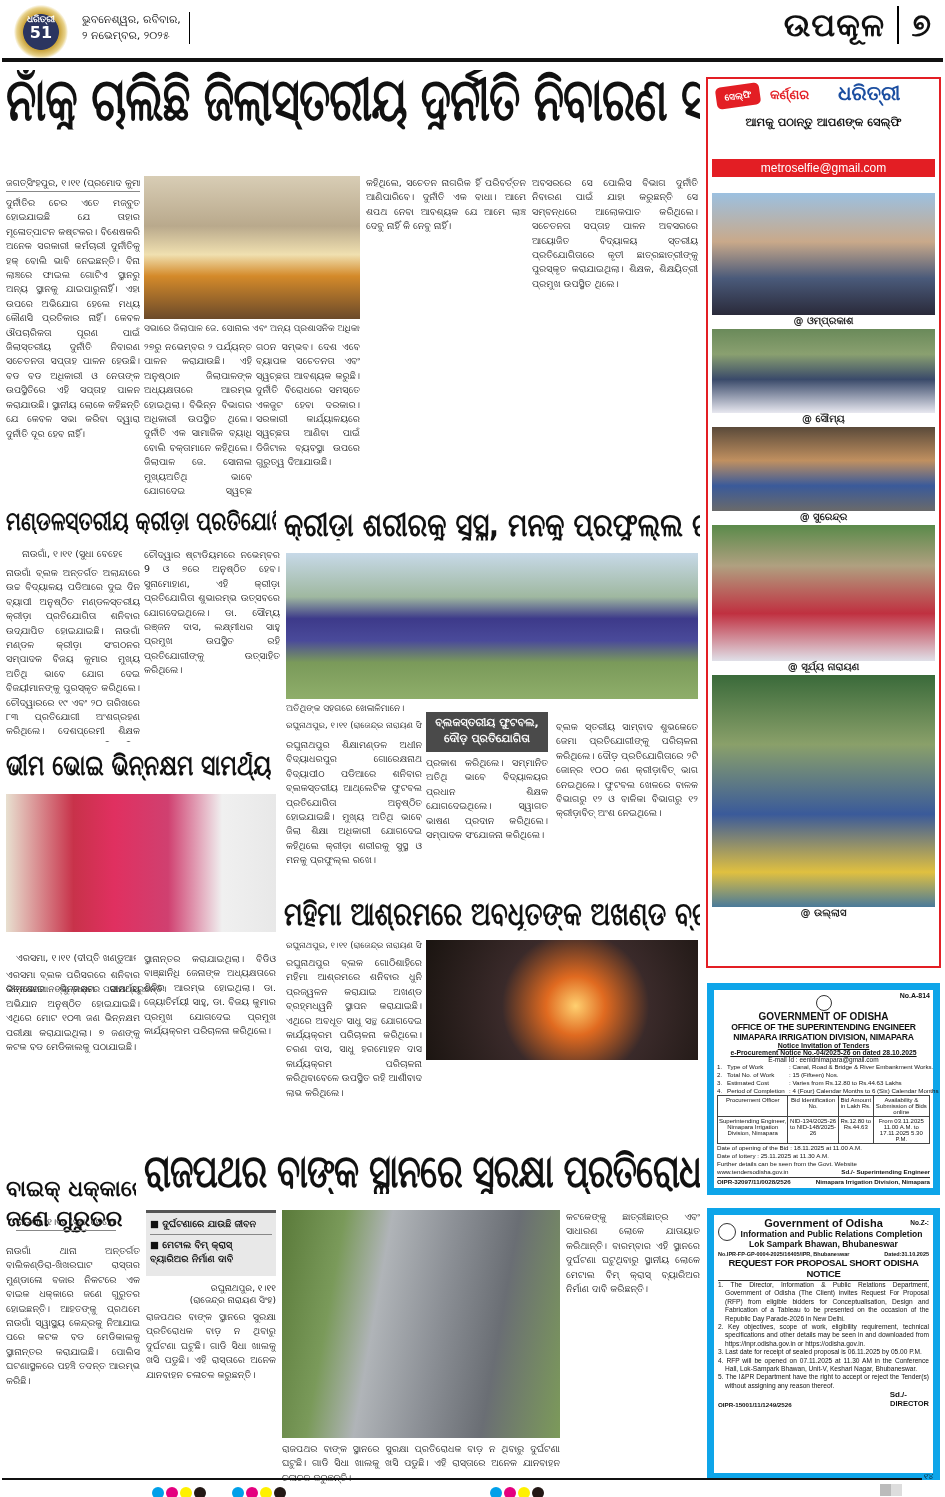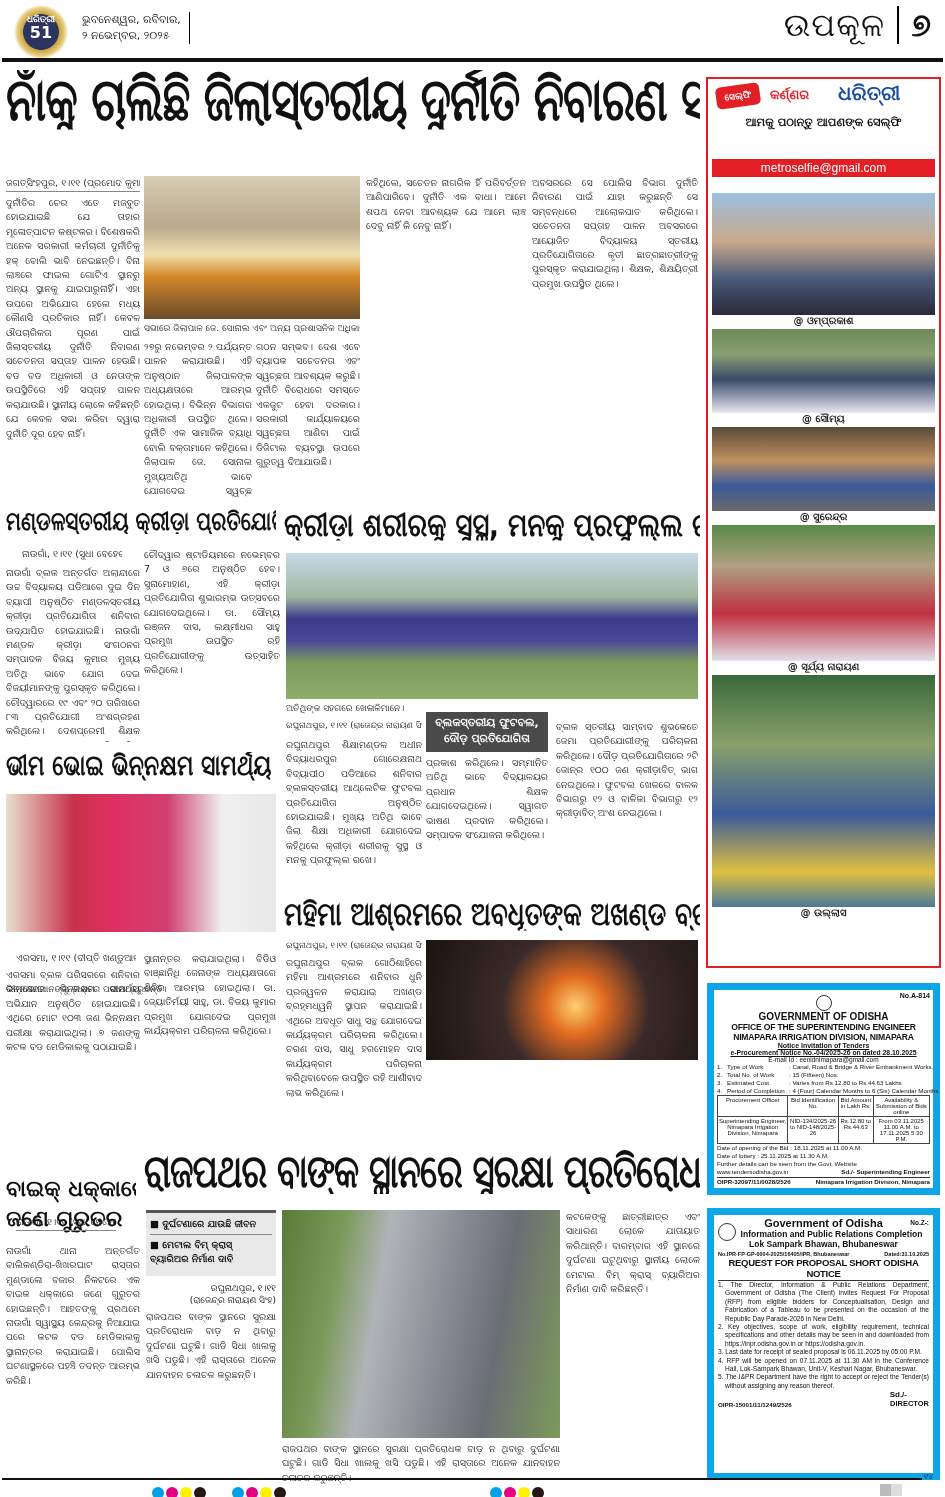--- a/index.html
+++ b/index.html
@@ -3,21 +3,21 @@
 <meta charset="utf-8">
 <style>
 *{box-sizing:border-box;margin:0;padding:0}
 body{width:945px;height:1497px;background:#fff;font-family:"DejaVu Sans",sans-serif;color:#111;position:relative;overflow:hidden}
 .abs{position:absolute}
 .mast{left:0;top:0;width:945px;height:64px}
 .logo{left:14px;top:4px;width:54px;height:56px;border-radius:50%;background:radial-gradient(circle,#2b3560 45%,#c9a23a 47%,#e8d28a 62%,#fff 70%);color:#fff;text-align:center;font-weight:bold}
 .logo .t1{font-size:9px;margin-top:10px;display:block}
 .logo .t2{font-size:16px;display:block;line-height:16px}
 .date{left:82px;top:12px;font-size:11px;line-height:16px;border-right:1px solid #000;padding-right:8px}
-.section{right:60px;top:6px;font-size:32px;font-weight:normal;letter-spacing:1px}
+.section{right:60px;top:6px;font-size:32px;font-weight:bold;letter-spacing:1px}
 .pagenum{right:14px;top:6px;font-size:32px;font-weight:bold;border-left:2px solid #000;padding-left:12px}
 .rule{left:2px;top:58px;width:941px;height:4px;background:#111}
 .h1{font-family:"DejaVu Sans",sans-serif;font-weight:bold;color:#111;line-height:1;white-space:nowrap;overflow:hidden}
 .body-text{font-size:9.5px;line-height:14.4px;color:#222;text-align:justify;overflow:hidden}
 .byline{font-size:9.5px;color:#222;border-bottom:1px solid #888;padding-bottom:2px;white-space:nowrap;overflow:hidden}
 .caption{font-size:9px;color:#222;white-space:nowrap;overflow:hidden}
 .photo{overflow:hidden}
 .p-conf{background:linear-gradient(180deg,#d8cdb5 0%,#b9a98c 35%,#f0e0b0 55%,#d48a2a 70%,#6b4a2a 100%)}
 .p-foot{background:linear-gradient(180deg,#c7d9e8 0%,#9fb8a0 30%,#3d3a8a 45%,#4a4a9a 60%,#7a9a5a 75%,#8fae6a 100%)}
 .p-health{background:linear-gradient(90deg,#e8e0d0 0%,#c8324a 25%,#e03060 40%,#d04070 60%,#f0f0f0 80%,#e8e8e8 100%)}
@@ -62,21 +62,21 @@
 <div class="abs photo p-conf" style="left:144px;top:176px;width:216px;height:143px"></div>
 <div class="abs caption" style="left:144px;top:323px;width:216px">ସଭାରେ ଜିଲାପାଳ ଜେ. ସୋନାଲ ଏବଂ ଅନ୍ୟ ପ୍ରଶାସନିକ ଅଧିକାରୀମାନେ।</div>
 <div class="abs body-text" style="left:144px;top:340px;width:108px;height:158px">୨୭ରୁ ନଭେମ୍ବର ୨ ପର୍ଯ୍ୟନ୍ତ ପାଳନ କରାଯାଉଛି। ଏହି ଅନୁଷ୍ଠାନ ଜିଲାପାଳଙ୍କ ଅଧ୍ୟକ୍ଷତାରେ ଆରମ୍ଭ ହୋଇଥିଲା। ବିଭିନ୍ନ ବିଭାଗର ଅଧିକାରୀ ଉପସ୍ଥିତ ଥିଲେ। ଦୁର୍ନୀତି ଏକ ସାମାଜିକ ବ୍ୟାଧି ବୋଲି ବକ୍ତାମାନେ କହିଥିଲେ। ଜିଲାପାଳ ଜେ. ସୋନାଲ ମୁଖ୍ୟଅତିଥି ଭାବେ ଯୋଗଦେଇ ସ୍ୱଚ୍ଛ ପ୍ରଶାସନ ପାଇଁ ସମସ୍ତଙ୍କୁ ଆହ୍ୱାନ କରିଥିଲେ।</div>
 <div class="abs body-text" style="left:256px;top:340px;width:104px;height:158px">ଗଠନ ସମ୍ଭବ। ଦେଶ ଏବେ ବ୍ୟାପକ ସଚେତନତା ଏବଂ ସ୍ୱଚ୍ଛତା ଆବଶ୍ୟକ କରୁଛି। ଦୁର୍ନୀତି ବିରୋଧରେ ସମସ୍ତେ ଏକଜୁଟ ହେବା ଦରକାର। ସରକାରୀ କାର୍ଯ୍ୟାଳୟରେ ସ୍ୱଚ୍ଛତା ଆଣିବା ପାଇଁ ଡିଜିଟାଲ ବ୍ୟବସ୍ଥା ଉପରେ ଗୁରୁତ୍ୱ ଦିଆଯାଉଛି।</div>
 <div class="abs body-text" style="left:366px;top:176px;width:160px;height:322px">କହିଥିଲେ, ସଚେତନ ନାଗରିକ ହିଁ ପରିବର୍ତ୍ତନ ଆଣିପାରିବେ। ଦୁର୍ନୀତି ଏକ ବାଧା। ଆମେ ଶପଥ ନେବା ଆବଶ୍ୟକ ଯେ ଆମେ ଲାଞ୍ଚ ଦେବୁ ନାହିଁ କି ନେବୁ ନାହିଁ।</div>
 <div class="abs body-text" style="left:532px;top:176px;width:166px;height:322px">ଅବସରରେ ସେ ପୋଲିସ ବିଭାଗ ଦୁର୍ନୀତି ନିବାରଣ ପାଇଁ ଯାହା କରୁଛନ୍ତି ସେ ସମ୍ବନ୍ଧରେ ଆଲୋକପାତ କରିଥିଲେ। ସଚେତନତା ସପ୍ତାହ ପାଳନ ଅବସରରେ ଆୟୋଜିତ ବିଦ୍ୟାଳୟ ସ୍ତରୀୟ ପ୍ରତିଯୋଗିତାରେ କୃତୀ ଛାତ୍ରଛାତ୍ରୀଙ୍କୁ ପୁରସ୍କୃତ କରାଯାଇଥିଲା। ଶିକ୍ଷକ, ଶିକ୍ଷୟିତ୍ରୀ ପ୍ରମୁଖ ଉପସ୍ଥିତ ଥିଲେ।</div>
 
 <div class="abs h1" style="left:6px;top:508px;width:270px;font-size:20px;transform:scaleY(1.3);transform-origin:top left">ମଣ୍ଡଳସ୍ତରୀୟ କ୍ରୀଡ଼ା ପ୍ରତିଯୋଗିତା ଉଦ୍‌ଯାପିତ</div>
 <div class="abs byline" style="left:22px;top:548px;width:100px;border:none">ନାଉଗାଁ, ୧।୧୧ (ସୁଧା ବେହେରା)</div>
 <div class="abs body-text" style="left:6px;top:566px;width:134px;height:176px">ନାଉଗାଁ ବ୍ଲକ ଅନ୍ତର୍ଗତ ଅଲାନ୍ଦାରେ ଉଚ୍ଚ ବିଦ୍ୟାଳୟ ପଡିଆରେ ଦୁଇ ଦିନ ବ୍ୟାପୀ ଅନୁଷ୍ଠିତ ମଣ୍ଡଳସ୍ତରୀୟ କ୍ରୀଡ଼ା ପ୍ରତିଯୋଗିତା ଶନିବାର ଉଦ୍‌ଯାପିତ ହୋଇଯାଇଛି। ନାଉଗାଁ ମଣ୍ଡଳ କ୍ରୀଡ଼ା ସଂଗଠନର ସମ୍ପାଦକ ବିଜୟ କୁମାର ମୁଖ୍ୟ ଅତିଥି ଭାବେ ଯୋଗ ଦେଇ ବିଜୟୀମାନଙ୍କୁ ପୁରସ୍କୃତ କରିଥିଲେ। ଚୌଦ୍ୱାରରେ ୧୯ ଏବଂ ୨୦ ତାରିଖରେ ୮୩ ପ୍ରତିଯୋଗୀ ଅଂଶଗ୍ରହଣ କରିଥିଲେ। ଦେଶପ୍ରେମୀ ଶିକ୍ଷକ ମଣ୍ଡଳୀ ପ୍ରତିଯୋଗିତା ଜଗତ୍‌ସିଂହପୁରରେ ଅନୁଷ୍ଠିତ ହେବ।</div>
-<div class="abs body-text" style="left:144px;top:548px;width:136px;height:194px">ଚୌଦ୍ୱାର ଷ୍ଟାଡିୟମରେ ନଭେମ୍ବର 7 ଓ ୭ରେ ଅନୁଷ୍ଠିତ ହେବ। ସୁନାମୋହାଣ, ଏହି କ୍ରୀଡ଼ା ପ୍ରତିଯୋଗିତା ଶୁଭାରମ୍ଭ ଉତ୍ସବରେ ଯୋଗଦେଇଥିଲେ। ଡା. ସୌମ୍ୟ ରଞ୍ଜନ ଦାସ, ଲକ୍ଷ୍ମୀଧର ସାହୁ ପ୍ରମୁଖ ଉପସ୍ଥିତ ରହି ପ୍ରତିଯୋଗୀଙ୍କୁ ଉତ୍ସାହିତ କରିଥିଲେ।</div>
+<div class="abs body-text" style="left:144px;top:548px;width:136px;height:194px">ଚୌଦ୍ୱାର ଷ୍ଟାଡିୟମରେ ନଭେମ୍ବର 9 ଓ ୭ରେ ଅନୁଷ୍ଠିତ ହେବ। ସୁନାମୋହାଣ, ଏହି କ୍ରୀଡ଼ା ପ୍ରତିଯୋଗିତା ଶୁଭାରମ୍ଭ ଉତ୍ସବରେ ଯୋଗଦେଇଥିଲେ। ଡା. ସୌମ୍ୟ ରଞ୍ଜନ ଦାସ, ଲକ୍ଷ୍ମୀଧର ସାହୁ ପ୍ରମୁଖ ଉପସ୍ଥିତ ରହି ପ୍ରତିଯୋଗୀଙ୍କୁ ଉତ୍ସାହିତ କରିଥିଲେ।</div>
 
 <div class="abs h1" style="left:284px;top:508px;width:416px;font-size:26px;transform:scaleY(1.25);transform-origin:top left">କ୍ରୀଡ଼ା ଶରୀରକୁ ସୁସ୍ଥ, ମନକୁ ପ୍ରଫୁଲ୍ଲ ରଖେ</div>
 <div class="abs photo p-foot" style="left:286px;top:553px;width:412px;height:146px"></div>
 <div class="abs caption" style="left:286px;top:703px">ଅତିଥିଙ୍କ ସହଗରେ ଖେଳାଳିମାନେ।</div>
 <div class="abs byline" style="left:286px;top:720px;width:136px;border:none;font-size:8.5px">ରଘୁନାଥପୁର, ୧।୧୧ (ରାଜେନ୍ଦ୍ର ନାରାୟଣ ସିଂହ)</div>
 <div class="abs darkbox" style="left:426px;top:712px;width:122px;height:40px;font-size:11px;padding:3px;line-height:16px">ବ୍ଲକସ୍ତରୀୟ ଫୁଟବଲ, ଦୌଡ଼ ପ୍ରତିଯୋଗିତା</div>
 <div class="abs body-text" style="left:286px;top:738px;width:136px;height:132px">ରଘୁନାଥପୁର ଶିକ୍ଷାମଣ୍ଡଳ ଅଧୀନ ବିଦ୍ୟାଧରପୁର ଗୋରେକ୍ଷନାଥ ବିଦ୍ୟାପୀଠ ପଡିଆରେ ଶନିବାର ବ୍ଲକସ୍ତରୀୟ ଆଥ୍‌ଲେଟିକ ଫୁଟବଲ ପ୍ରତିଯୋଗିତା ଅନୁଷ୍ଠିତ ହୋଇଯାଇଛି। ମୁଖ୍ୟ ଅତିଥି ଭାବେ ଜିଲା ଶିକ୍ଷା ଅଧିକାରୀ ଯୋଗଦେଇ କହିଥିଲେ କ୍ରୀଡ଼ା ଶରୀରକୁ ସୁସ୍ଥ ଓ ମନକୁ ପ୍ରଫୁଲ୍ଲ ରଖେ।</div>
 <div class="abs body-text" style="left:426px;top:756px;width:122px;height:114px">ପ୍ରକାଶ କରିଥିଲେ। ସମ୍ମାନିତ ଅତିଥି ଭାବେ ବିଦ୍ୟାଳୟର ପ୍ରଧାନ ଶିକ୍ଷକ ଯୋଗଦେଇଥିଲେ। ସ୍ୱାଗତ ଭାଷଣ ପ୍ରଦାନ କରିଥିଲେ। ସମ୍ପାଦକ ସଂଯୋଜନା କରିଥିଲେ।</div>
 <div class="abs body-text" style="left:556px;top:720px;width:142px;height:150px">ବ୍ଲକ ସ୍ତରୀୟ ସାମ୍ବାଦ ଶୁଭକେତେ ଜେମା ପ୍ରତିଯୋଗୀଙ୍କୁ ପରିଚାଳନା କରିଥିଲେ। ଦୌଡ଼ ପ୍ରତିଯୋଗିତାରେ ୨ଟି ଜୋନ୍‌ର ୧୦୦ ଜଣ କ୍ରୀଡ଼ାବିତ୍ ଭାଗ ନେଇଥିଲେ। ଫୁଟବଲ ଖେଳରେ ବାଳକ ବିଭାଗରୁ ୧୨ ଓ ବାଳିକା ବିଭାଗରୁ ୧୨ କ୍ରୀଡ଼ାବିତ୍ ଅଂଶ ନେଇଥିଲେ।</div>
 

